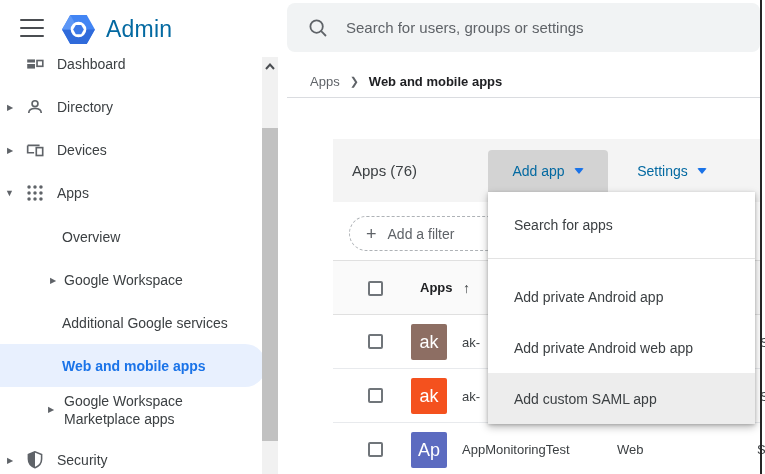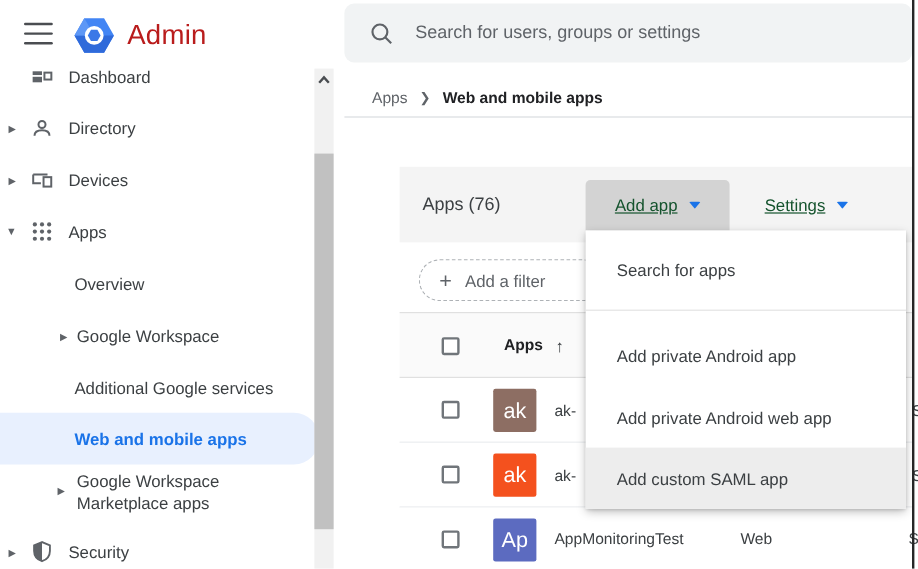--- a/index.html
+++ b/index.html
@@ -9,21 +9,21 @@
     font-family:"Liberation Sans","DejaVu Sans",sans-serif;
     color:#3c4043; -webkit-font-smoothing:antialiased;
   }
   .abs { position:absolute; }
 
   
   .topbar { left:0; top:0; width:765px; height:57px; background:#fff; z-index:5; }
   .hamburger { left:20px; top:19px; width:24px; height:19px; cursor:pointer; }
   .hamburger span { display:block; height:2.4px; background:#4a4d51; border-radius:1px; margin-bottom:5.4px; }
   .logo-wrap { left:60px; top:10px; height:38px; display:flex; align-items:center; gap:9px; }
-  .logo-text { font-size:23px; color:#b91c1c; letter-spacing:.2px; }
+  .logo-text { font-size:23px; color:#0369a1; letter-spacing:.2px; }
   .searchbar {
     left:287px; top:3px; width:473px; height:49px; background:#f1f3f4;
     border-radius:8px; display:flex; align-items:center; padding-left:21px; gap:18px;
   }
   .search-ph { font-size:15px; color:#5f6368; }
 
   
   .side-item { left:0; height:30px; display:flex; align-items:center; font-size:14px; color:#3c4043; cursor:pointer; }
   .arrow { position:absolute; font-size:8px; color:#5f6368; }
   .icon24 { position:absolute; left:24px; width:22px; height:22px; }
@@ -39,21 +39,21 @@
   
   .breadcrumb { left:310px; top:72px; height:18px; display:flex; align-items:center; gap:10px; font-size:13px; }
   .bc-parent { color:#5f6368; cursor:pointer; }
   .bc-sep { color:#5f6368; font-size:11px; }
   .bc-current { color:#202124; font-weight:bold; }
   .bc-divider { left:287px; top:97px; width:474px; height:1px; background:#dadce0; }
 
   
   .toolbar { left:333px; top:139px; width:428px; height:63px; background:#f4f4f4; display:flex; align-items:center; padding-left:19px; }
   .toolbar-title { font-size:15px; color:#3c4043; }
-  .btn-blue { font-size:14px; color:#14532d;text-decoration:underline; }
+  .btn-blue { font-size:14px; color:#0369a1; }
   .caret-down { width:0; height:0; border-left:5px solid transparent; border-right:5px solid transparent; border-top:6px solid #1a73e8; border-radius:2px; }
   .addapp-btn { left:488px; top:150px; width:120px; height:42px; background:#d3d3d3; border-radius:4px 4px 0 0;
     display:flex; align-items:center; justify-content:center; gap:9px; cursor:pointer; z-index:6; }
   .settings-btn { left:620px; top:150px; width:104px; height:42px; display:flex; align-items:center; justify-content:center; gap:9px; cursor:pointer; }
 
   
   .filter-pill { left:349px; top:216px; height:35px; width:154px; border:1.5px dashed #aeb2b6; border-radius:18px;
     display:flex; align-items:center; padding:0 16px; gap:11px; color:#5f6368; cursor:pointer; z-index:1; }
   .filter-plus { font-size:18px; color:#5f6368; line-height:1; }
   .filter-label { font-size:14px; }

